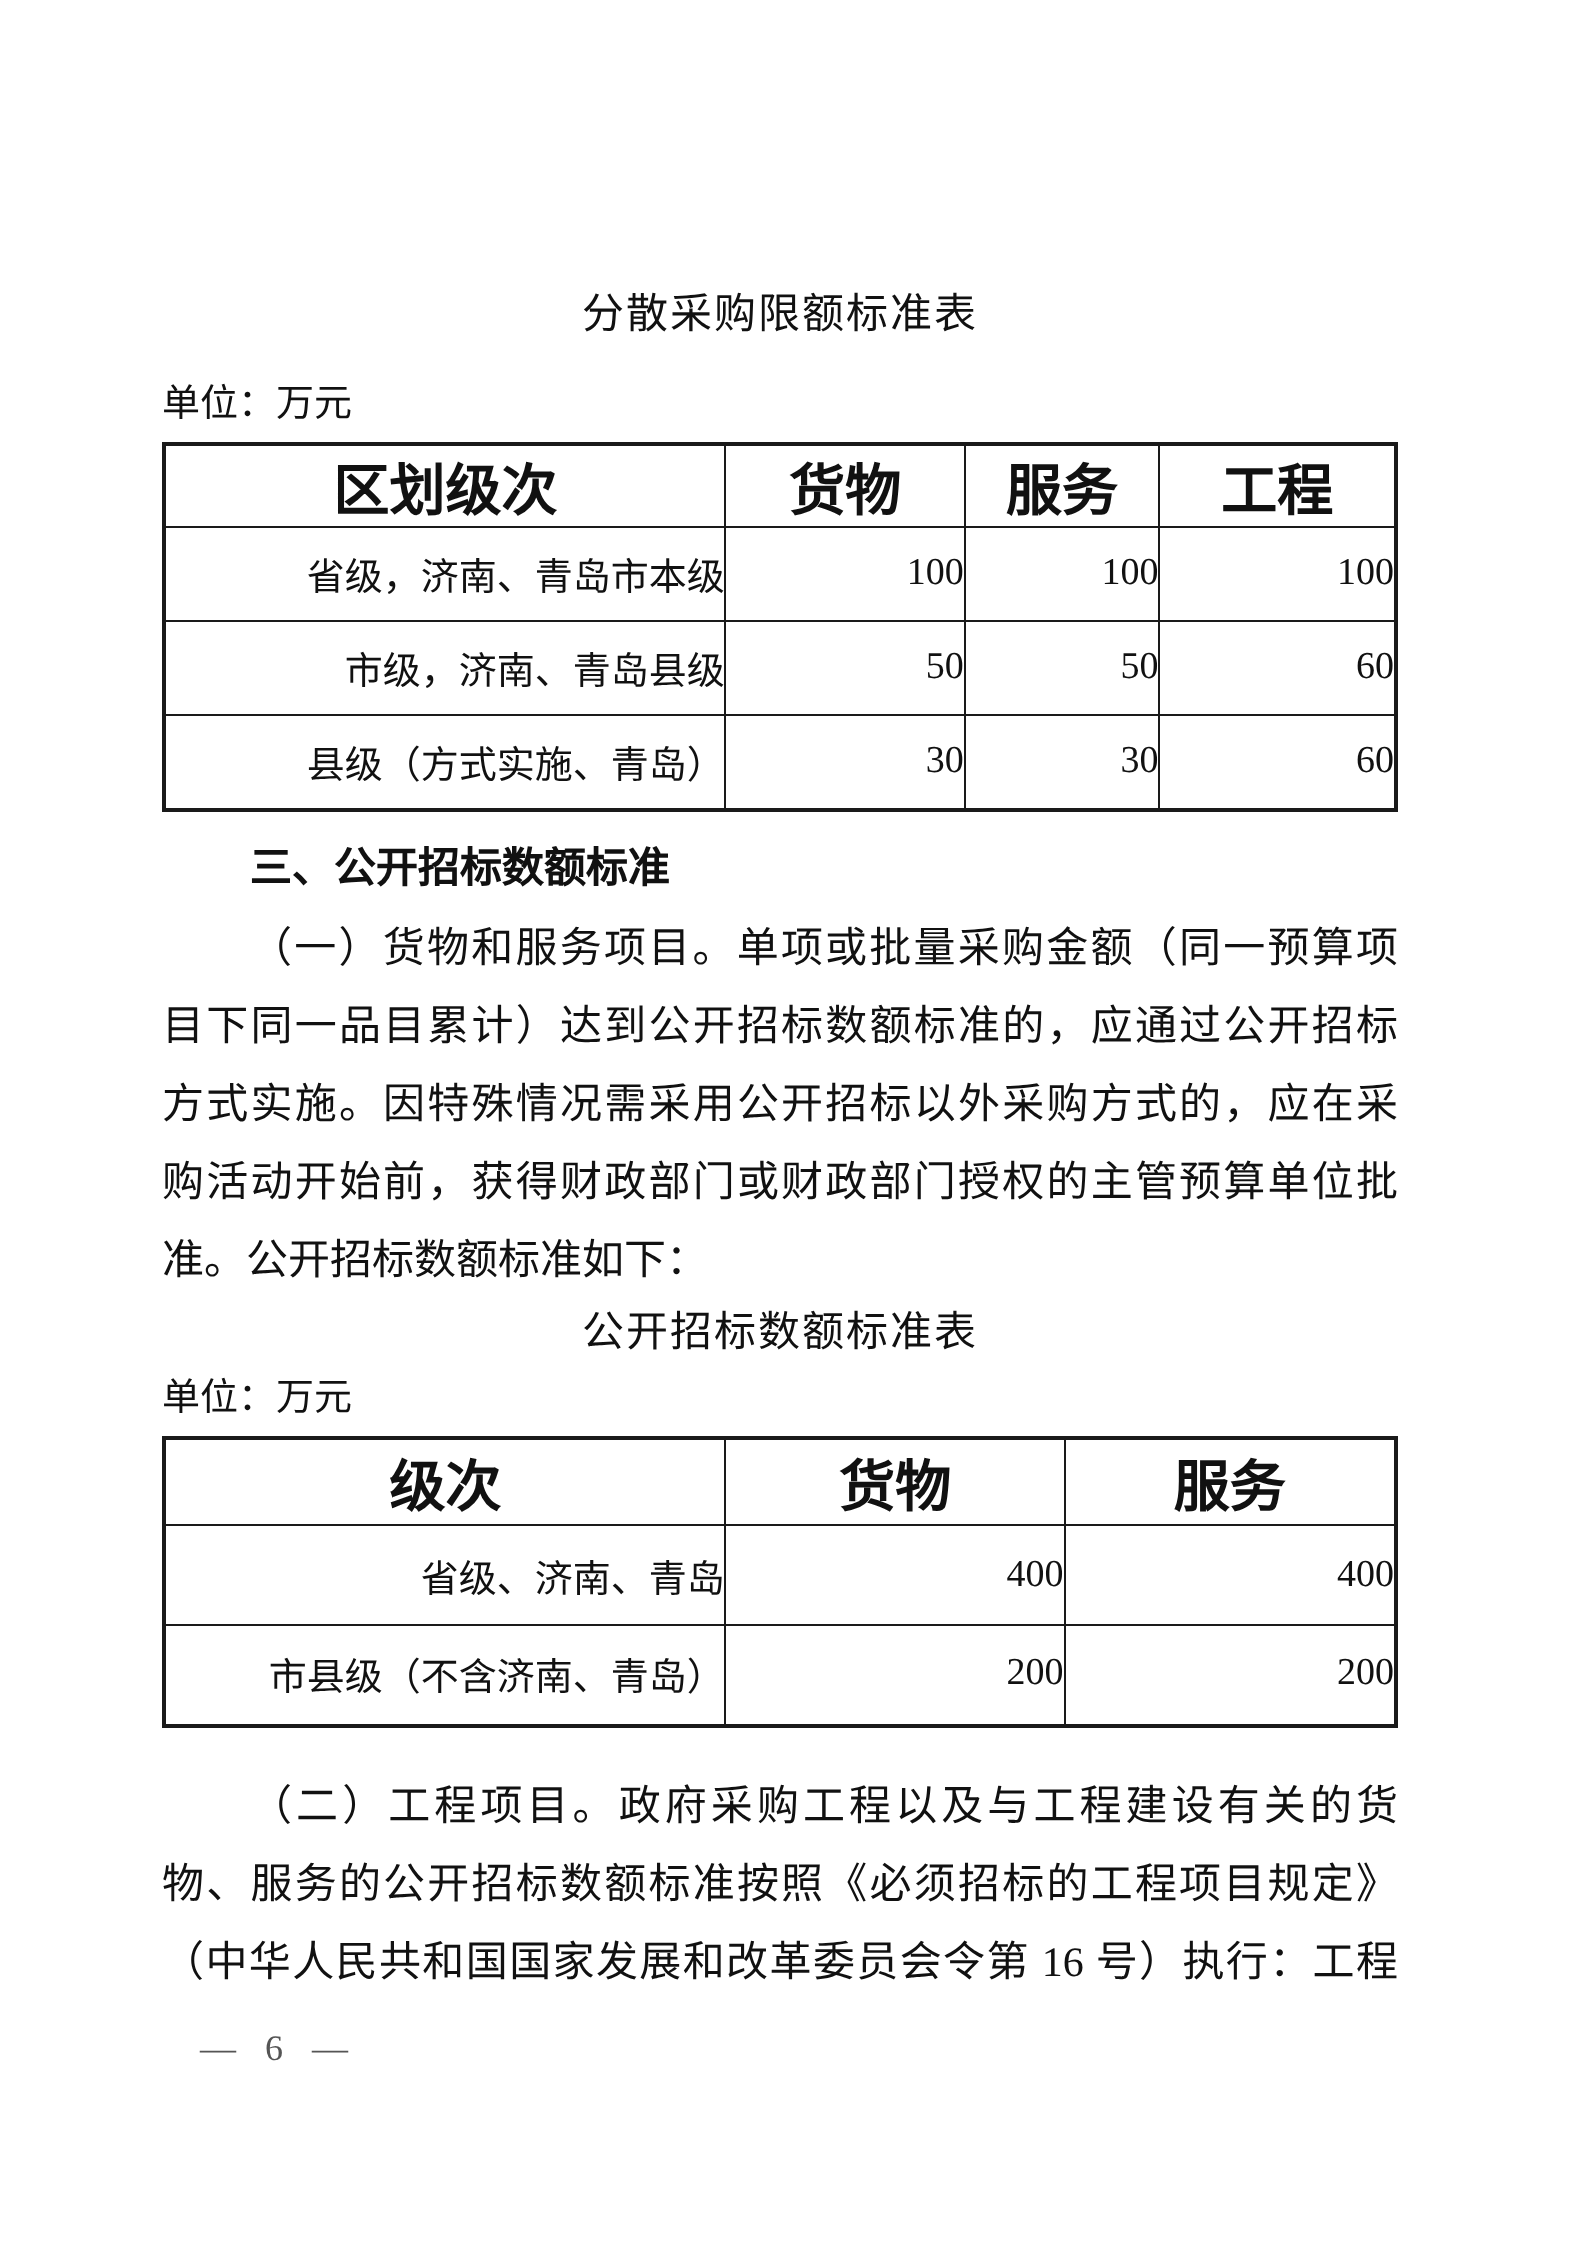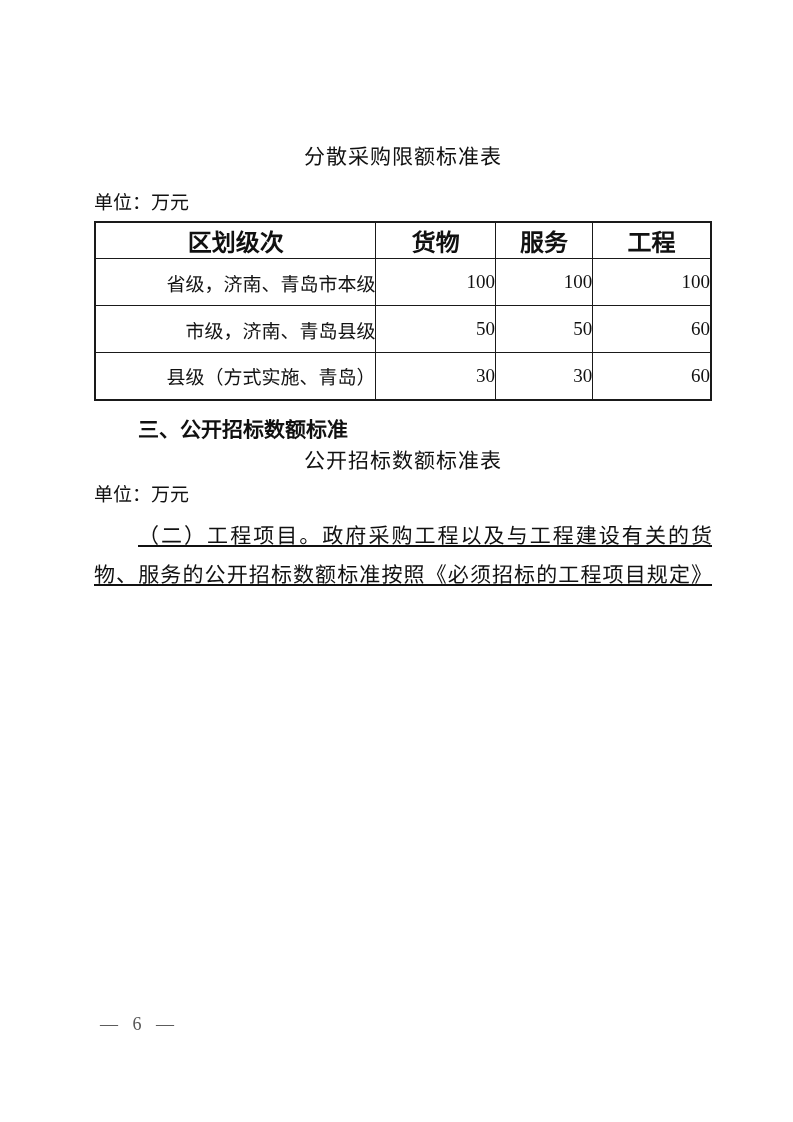--- a/index.html
+++ b/index.html
@@ -8,21 +8,21 @@
     position: relative;
     width: 793px;
     height: 1122px;
     background: #ffffff;
     overflow: hidden;
     font-family: "Liberation Serif", "DejaVu Serif", serif;
     color: #111111;
   }
   .content {
     position: absolute;
-    left: 94px;
+    left: 81px;
     top: 0;
     width: 618px;
   }
   .doc-title {
     margin-top: 143px;
     text-align: center;
     font-size: 21px;
     line-height: 28px;
     letter-spacing: 1px;
     font-weight: 500;
@@ -44,41 +44,41 @@
     border: 2px solid #1a1a1a;
   }
   th, td {
     border: 1px solid #1a1a1a;
     text-align: center;
     vertical-align: middle;
   }
   th {
     font-family: "Liberation Sans", "DejaVu Sans", sans-serif;
     font-weight: bold;
-    font-size: 24px;
+    font-size: 28px;
   }
   td { font-size: 19px; font-weight: normal; text-align: right; }
   .t1 th { height: 31px; }
   .t1 td { height: 47px; }
   .t2 th { height: 44px; }
   .t2 td { height: 50px; }
   .section-heading {
     margin-top: 14px;
     padding-left: 44px;
     font-family: Liberation Sans, sans-serif;
     font-weight: bold;
     font-size: 21px;
     line-height: 30px;
   }
   .para {
     margin-top: 5px;
     font-size: 21px;
     line-height: 39px;
   }
-  .para.second { margin-top: 10px; text-decoration: underline; }
+  .para.second { margin-top: 20px; }
   .line {
     text-align: justify;
     text-align-last: justify;
     text-justify: inter-character;
     overflow: hidden;
     white-space: nowrap;
   }
   .line.first { padding-left: 44px; }
   .line.last { text-align-last: left; }
   .page-footer {
@@ -130,26 +130,58 @@
         <td>县级（方式实施、青岛）</td>
         <td>30</td>
         <td>30</td>
         <td>60</td>
       </tr>
     </tbody>
       </table>
 
     <div class="section-heading">三、公开招标数额标准</div>
 
+    <div class="para">
+      <div class="line first">（一）货物和服务项目。单项或批量采购金额（同一预算项</div>
+      <div class="line">目下同一品目累计）达到公开招标数额标准的，应通过公开招标</div>
+      <div class="line">方式实施。因特殊情况需采用公开招标以外采购方式的，应在采</div>
+      <div class="line">购活动开始前，获得财政部门或财政部门授权的主管预算单位批</div>
+      <div class="line last">准。公开招标数额标准如下：</div>
+    </div>
 
     <div class="doc-title second">公开招标数额标准表</div>
     <div class="unit-label second">单位：万元</div>
 
+    <table class="t2">
+      <colgroup>
+        <col style="width:45.6%">
+          <col style="width:27.5%">
+          <col style="width:26.9%">
+      </colgroup>
+      <tbody>
+          <tr>
+        <th>级次</th>
+        <th>货物</th>
+        <th>服务</th>
+      </tr>
+      <tr>
+        <td>省级、济南、青岛</td>
+        <td>400</td>
+        <td>400</td>
+      </tr>
+      <tr>
+        <td>市县级（不含济南、青岛）</td>
+        <td>200</td>
+        <td>200</td>
+      </tr>
+    </tbody>
+      </table>
 
     <div class="para second">
       <div class="line first">（二）工程项目。政府采购工程以及与工程建设有关的货</div>
       <div class="line">物、服务的公开招标数额标准按照《必须招标的工程项目规定》</div>
+      <div class="line">（中华人民共和国国家发展和改革委员会令第 16 号）执行：工程</div>
     </div>
 
   </div>
 
   <div class="page-footer">— 6 —</div>
 </div>
 
 </body></html>

